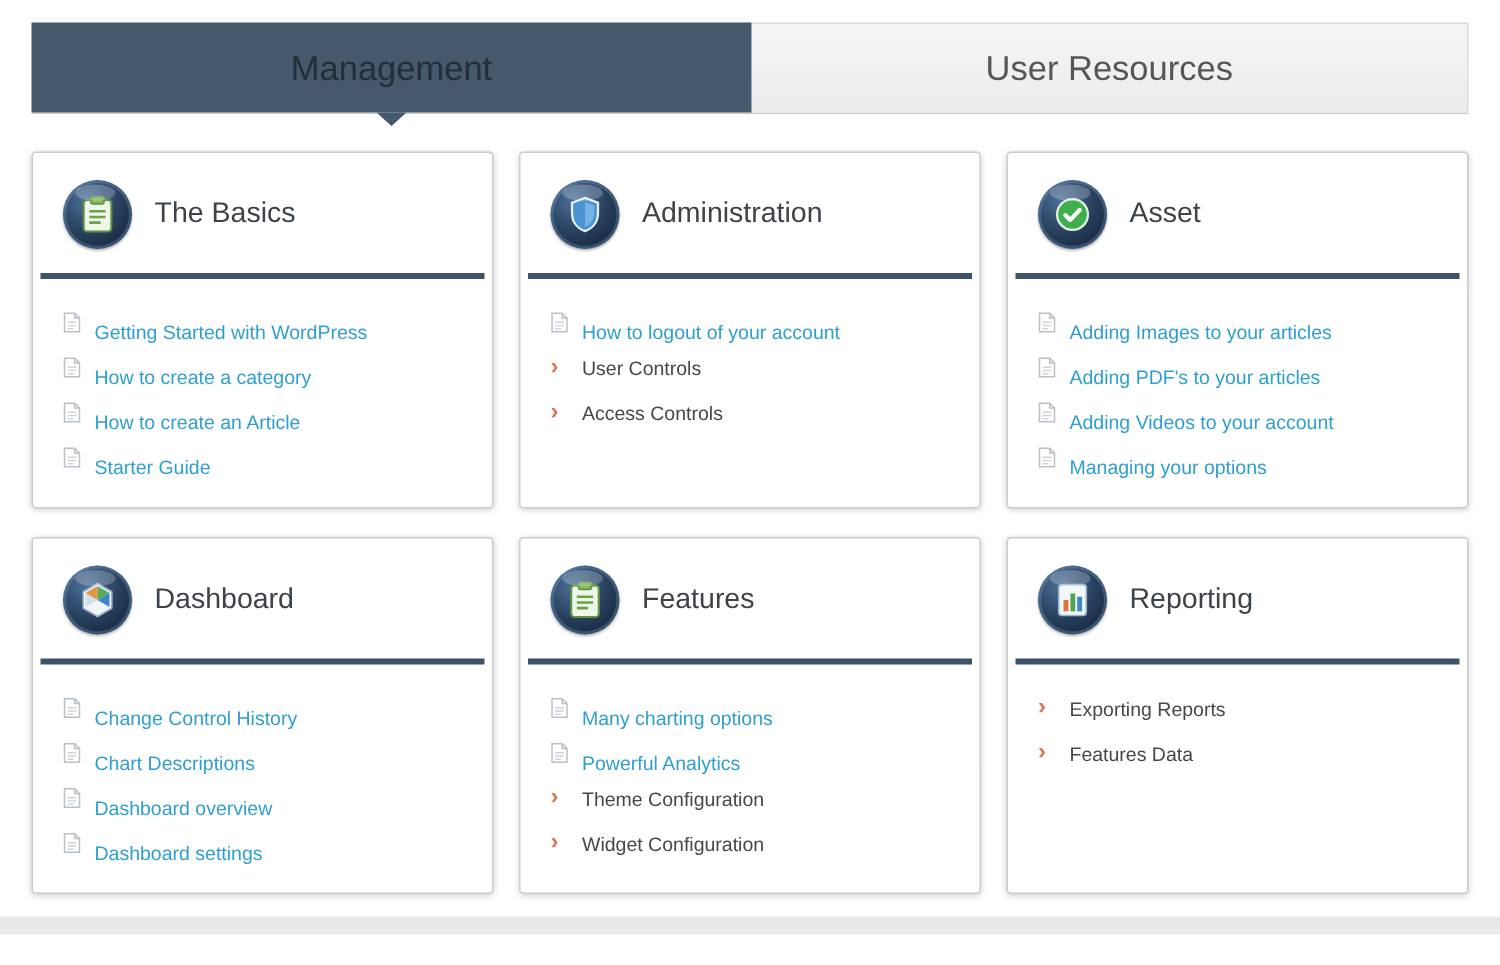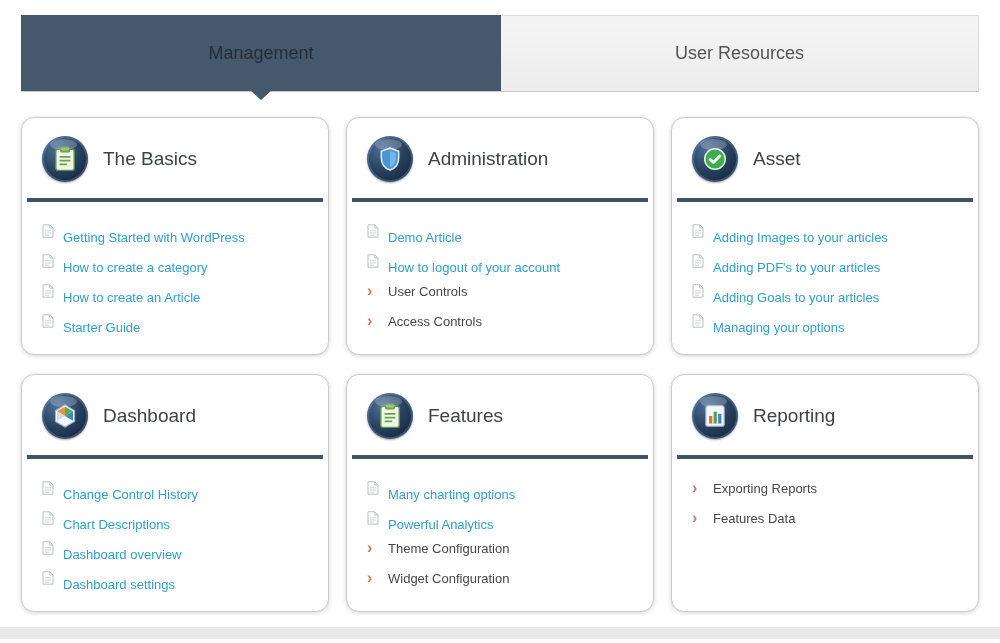--- a/index.html
+++ b/index.html
@@ -11,25 +11,25 @@
   }
   .page { width: 1000px; padding-top: 15px; }
 
   
   .tabs-row {
     margin: 0 21px;
     display: flex;
     border-bottom: 1px solid #c9c9c9;
   }
   .tab {
-    height: 76px;
+    height: 60px;
     display: flex;
     align-items: center;
     justify-content: center;
-    font-size: 18px;
+    font-size: 23px;
     cursor: pointer;
     user-select: none;
   }
   .tab-active {
     width: 480px;
     background: #46586c;
     color: #242e38;
     font-weight: 400;
     position: relative;
   }
@@ -55,21 +55,21 @@
   
   .cards {
     margin: 25px 21px 0;
     display: grid;
     grid-template-columns: repeat(3, 1fr);
     gap: 19px 17px;
   }
   .card {
     background: #fff;
     border: 1px solid #cccccc;
-    border-radius: 13px;
+    border-radius: 3px;
     box-shadow: 0 1px 4px rgba(0,0,0,.18);
     min-height: 238px;
     overflow: hidden;
   }
   .card-header {
     display: flex;
     align-items: center;
     gap: 15px;
     padding: 18px 20px 16px;
   }
@@ -227,30 +227,20 @@
       <div class="accent-bar"></div>
       <ul class="item-list">
         <li class="item article">
           <svg class="doc" width="12" height="14" viewBox="0 0 12 14">
               <path d="M1 .8 H7.8 L11 4 V13.2 H1 Z" fill="#fff" stroke="#b9c0c7"></path>
               <path d="M7.8 .8 V4 H11" fill="none" stroke="#b9c0c7"></path>
               <line x1="3" y1="6.8" x2="9" y2="6.8" stroke="#cfd5da"></line>
               <line x1="3" y1="9" x2="9" y2="9" stroke="#cfd5da"></line>
               <line x1="3" y1="11.2" x2="7" y2="11.2" stroke="#cfd5da"></line>
             </svg>
-          <a>Demo Article</a>
-        </li>
-        <li class="item article">
-          <svg class="doc" width="12" height="14" viewBox="0 0 12 14">
-              <path d="M1 .8 H7.8 L11 4 V13.2 H1 Z" fill="#fff" stroke="#b9c0c7"></path>
-              <path d="M7.8 .8 V4 H11" fill="none" stroke="#b9c0c7"></path>
-              <line x1="3" y1="6.8" x2="9" y2="6.8" stroke="#cfd5da"></line>
-              <line x1="3" y1="9" x2="9" y2="9" stroke="#cfd5da"></line>
-              <line x1="3" y1="11.2" x2="7" y2="11.2" stroke="#cfd5da"></line>
-            </svg>
           <a>How to logout of your account</a>
         </li>
         <li class="item category">
           <span class="chev">›</span>
           <span>User Controls</span>
         </li>
         <li class="item category">
           <span class="chev">›</span>
           <span>Access Controls</span>
         </li>
@@ -290,21 +280,21 @@
           <a>Adding PDF's to your articles</a>
         </li>
         <li class="item article">
           <svg class="doc" width="12" height="14" viewBox="0 0 12 14">
               <path d="M1 .8 H7.8 L11 4 V13.2 H1 Z" fill="#fff" stroke="#b9c0c7"></path>
               <path d="M7.8 .8 V4 H11" fill="none" stroke="#b9c0c7"></path>
               <line x1="3" y1="6.8" x2="9" y2="6.8" stroke="#cfd5da"></line>
               <line x1="3" y1="9" x2="9" y2="9" stroke="#cfd5da"></line>
               <line x1="3" y1="11.2" x2="7" y2="11.2" stroke="#cfd5da"></line>
             </svg>
-          <a>Adding Goals to your articles</a>
+          <a>Adding Videos to your account</a>
         </li>
         <li class="item article">
           <svg class="doc" width="12" height="14" viewBox="0 0 12 14">
               <path d="M1 .8 H7.8 L11 4 V13.2 H1 Z" fill="#fff" stroke="#b9c0c7"></path>
               <path d="M7.8 .8 V4 H11" fill="none" stroke="#b9c0c7"></path>
               <line x1="3" y1="6.8" x2="9" y2="6.8" stroke="#cfd5da"></line>
               <line x1="3" y1="9" x2="9" y2="9" stroke="#cfd5da"></line>
               <line x1="3" y1="11.2" x2="7" y2="11.2" stroke="#cfd5da"></line>
             </svg>
           <a>Managing your options</a>

